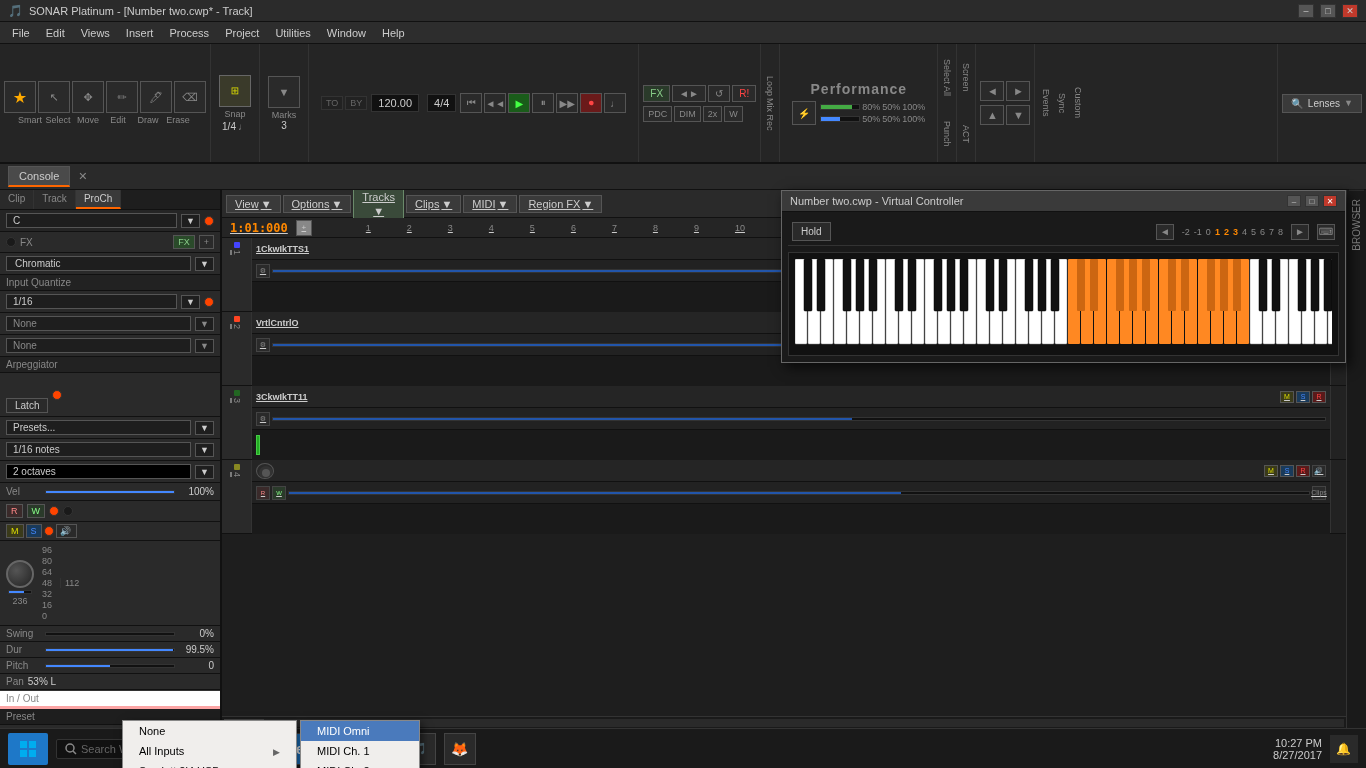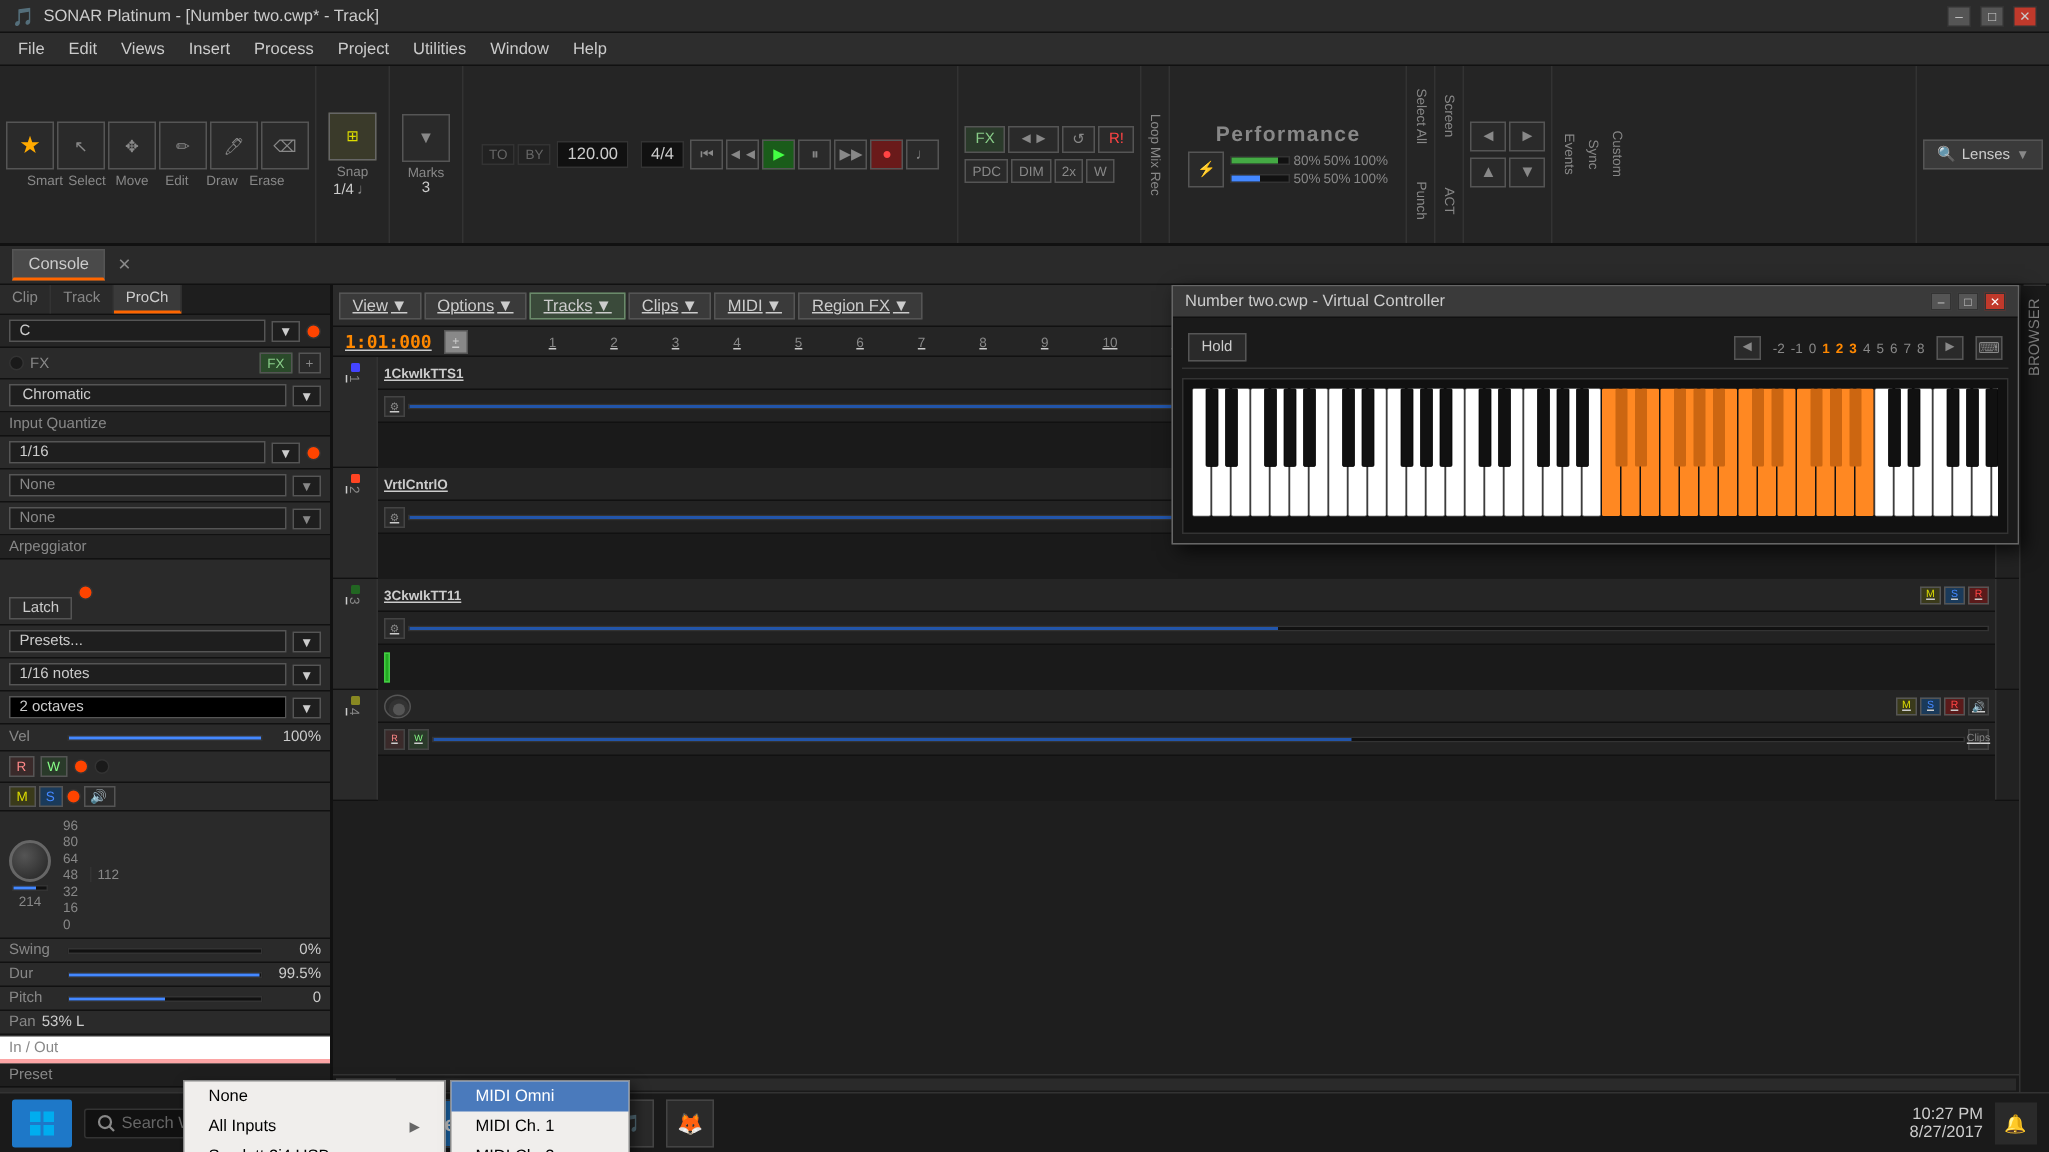--- a/index.html
+++ b/index.html
@@ -334,21 +334,21 @@
     </div>
 
     <div style="display:flex;align-items:center;gap:8px;padding:4px 6px;border-bottom:1px solid #111;">
       <div style="display:flex;flex-direction:column;align-items:center;gap:2px;">
         <div class="knob"></div>
         <div style="display:flex;gap:2px;">
           <div style="width:24px;height:4px;background:#111;border:1px solid #333;">
             <div style="width:70%;height:100%;background:#4488ff;"></div>
           </div>
         </div>
-        <span style="font-size:9px;color:#888;">214</span>
+        <span style="font-size:9px;color:#888;">236</span>
       </div>
       <div style="display:flex;flex-direction:column;align-items:flex-start;gap:1px;font-size:9px;color:#888;">
         <span>96</span>
         <span>80</span>
         <span>64</span>
         <span>48</span>
         <span>32</span>
         <span>16</span>
         <span>0</span>
       </div>
@@ -405,21 +405,21 @@
 
     <div id="tracks-toolbar" style="height:28px; background:#2a2a2a; display:flex; align-items:center; padding:0 4px; gap:2px; border-bottom:1px solid #111;">
       <div class="tracks-menu-btn">
         <span>View</span>
         <span>▼</span>
       </div>
       <div class="tracks-menu-btn">
         <span>Options</span>
         <span>▼</span>
       </div>
-      <div class="tracks-menu-btn" style="background:#3a4a3a;border-color:#6a8a6a;">
+      <div class="tracks-menu-btn" style="background:#3a4a3a;border-color:#6a8a6a;flex-direction:column;">
         <span>Tracks</span>
         <span>▼</span>
       </div>
       <div class="tracks-menu-btn">
         <span>Clips</span>
         <span>▼</span>
       </div>
       <div class="tracks-menu-btn">
         <span>MIDI</span>
         <span>▼</span>

